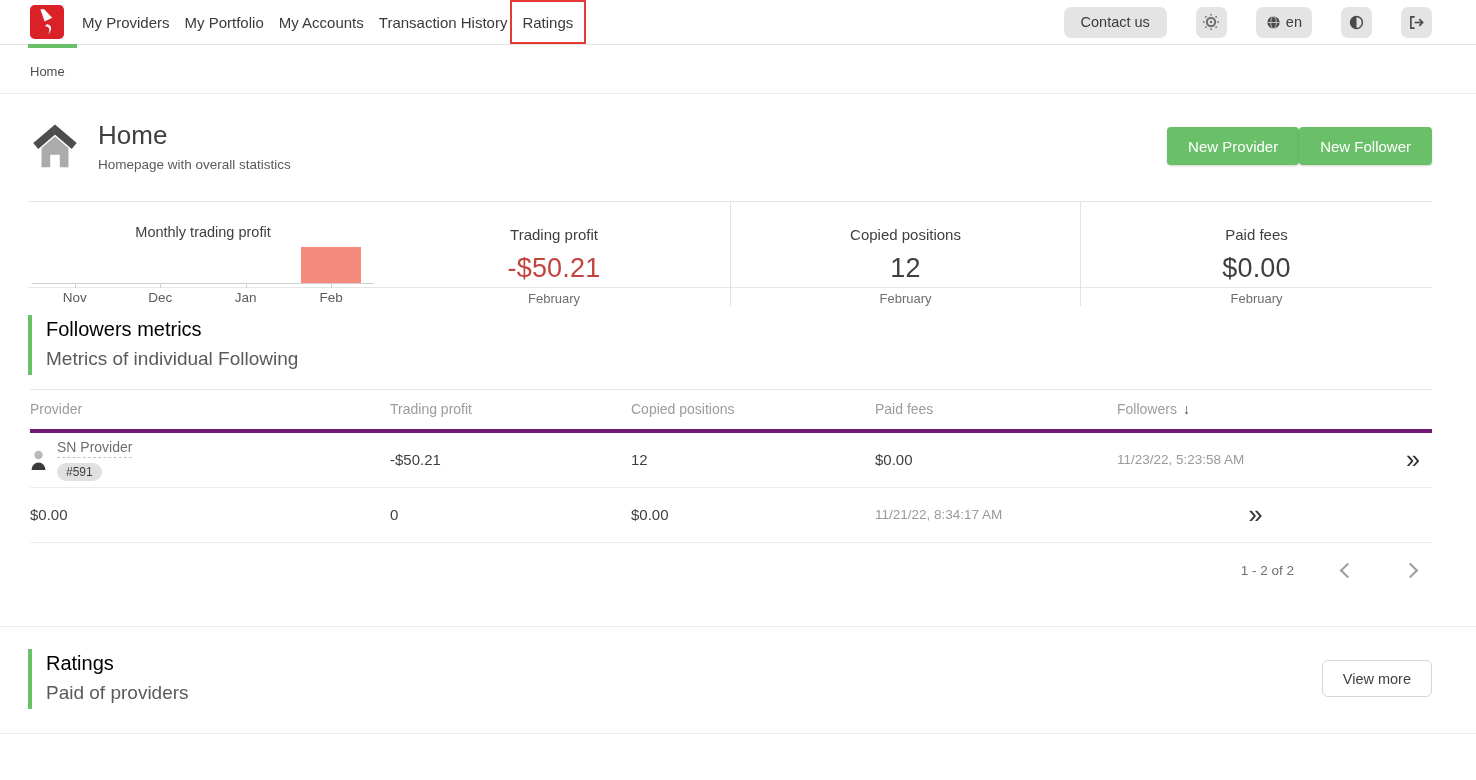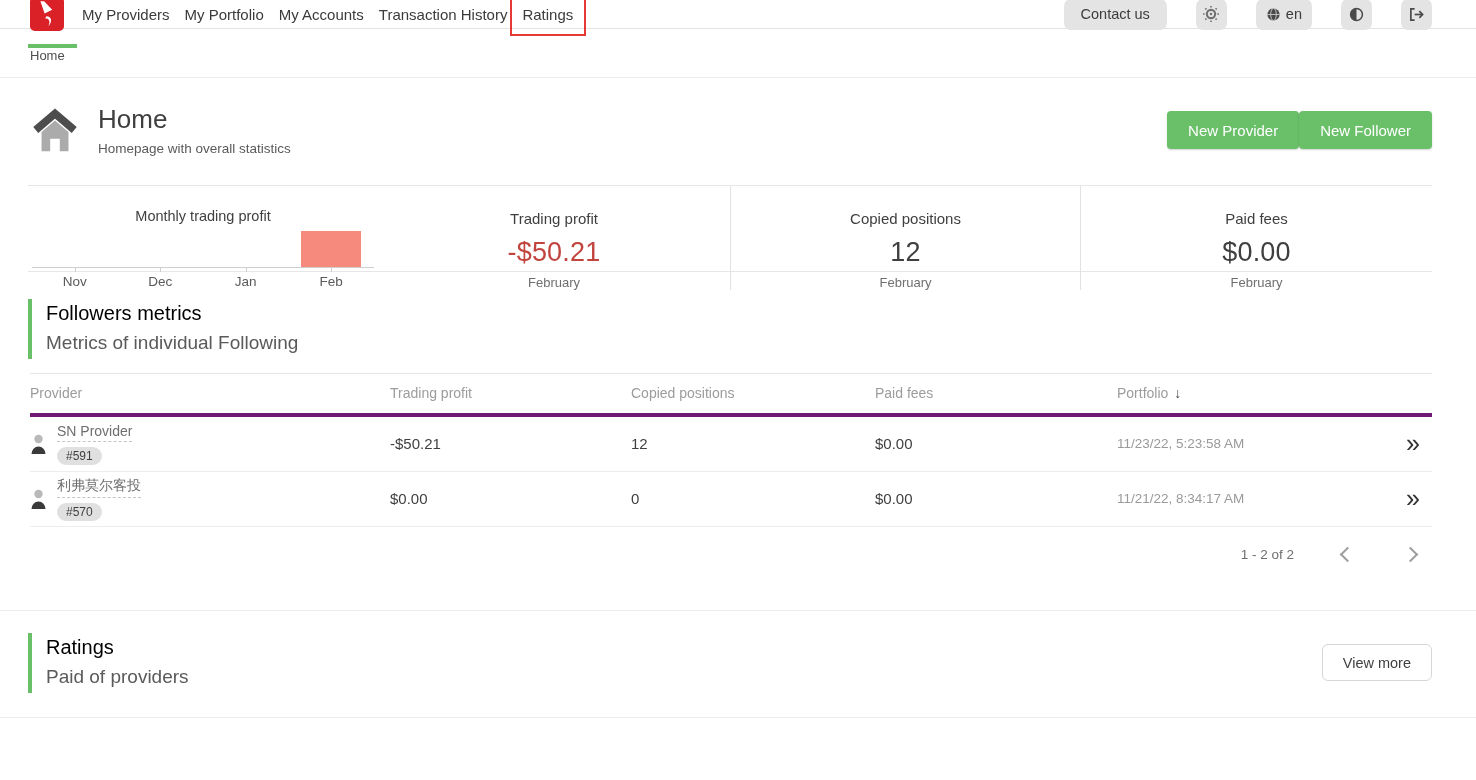--- a/index.html
+++ b/index.html
@@ -6,21 +6,21 @@
     --green:#6abf69; --neg-red:#c2443e; --bar-red:#f58a7d; --hl-red:#e53935;
     --txt:#3c3c3c; --txt-soft:#5a5a5a; --txt-gray:#9a9a9a; --line:#e7e7e7; --line-soft:#ededed;
   }
   *{box-sizing:border-box}
   html,body{margin:0;padding:0}
   body{
     width:1476px;height:780px;overflow:hidden;background:#fff;position:relative;
     font-family:"Liberation Sans", sans-serif;color:var(--txt);
   }
   
-  .navbar{height:29px;display:flex;align-items:center;justify-content:space-between;
+  .navbar{height:45px;display:flex;align-items:center;justify-content:space-between;
     padding:0 44px 0 30px;border-bottom:1px solid #e3e3e3;position:relative}
   .nav-left{display:flex;align-items:center}
   .logo{width:34px;height:34px;margin-right:18px;cursor:pointer;flex:none;display:block}
   nav{display:flex;align-items:center}
   .nav-item{font-size:15px;color:#3b3b3b;text-decoration:none;margin-right:15px;padding:4px 0;position:relative;white-space:nowrap}
   .hl-box{position:absolute;left:-12px;right:-13px;top:-10px;bottom:-9px;border:2px solid var(--hl-red);pointer-events:none}
   .active-underline{position:absolute;left:28px;top:44px;width:49px;height:4px;background:var(--green);z-index:2}
   .nav-right{display:flex;align-items:center;gap:29px}
   .pill{background:#e4e4e4;border:none;border-radius:7px;height:31px;display:inline-flex;
     align-items:center;justify-content:center;font-family:inherit;font-size:14.5px;color:#3b3b3b;
@@ -207,21 +207,21 @@
   <p class="section-sub">Metrics of individual Following</p>
 </div>
 
 <div class="tbl">
   <div class="tgrid thead">
     <div class="th">Provider</div>
     <div class="th">Trading profit</div>
     <div class="th">Copied positions</div>
     <div class="th">Paid fees</div>
     <div class="th">
-      <span>Portfolio</span><span class="sort-arrow">↓</span>
+      <span>Followers</span><span class="sort-arrow">↓</span>
     </div>
     <div></div>
   </div>
 
   <div class="tgrid trow">
     <div class="provider-cell">
       <svg class="avatar" viewBox="0 0 17 20">
         <circle cx="8.5" cy="5" r="4.2" fill="#b9b9b9"></circle>
         <path d="M1.5 20 a7 7.5 0 0 1 14 0 Z" fill="#3a3a3a"></path>
       </svg>
@@ -231,30 +231,20 @@
       </div>
     </div>
     <div>-$50.21</div>
     <div>12</div>
     <div>$0.00</div>
     <div class="reg">11/23/22, 5:23:58 AM</div>
     <button class="expand">»</button>
   </div>
 
   <div class="tgrid trow">
-    <div class="provider-cell">
-      <svg class="avatar" viewBox="0 0 17 20">
-        <circle cx="8.5" cy="5" r="4.2" fill="#b9b9b9"></circle>
-        <path d="M1.5 20 a7 7.5 0 0 1 14 0 Z" fill="#3a3a3a"></path>
-      </svg>
-      <div>
-        <div class="pname">利弗莫尔客投</div>
-        <div class="pbadge">#570</div>
-      </div>
-    </div>
     <div>$0.00</div>
     <div>0</div>
     <div>$0.00</div>
     <div class="reg">11/21/22, 8:34:17 AM</div>
     <button class="expand">»</button>
   </div>
 </div>
 
 <div class="pagination">
   <span>1 - 2 of 2</span>

